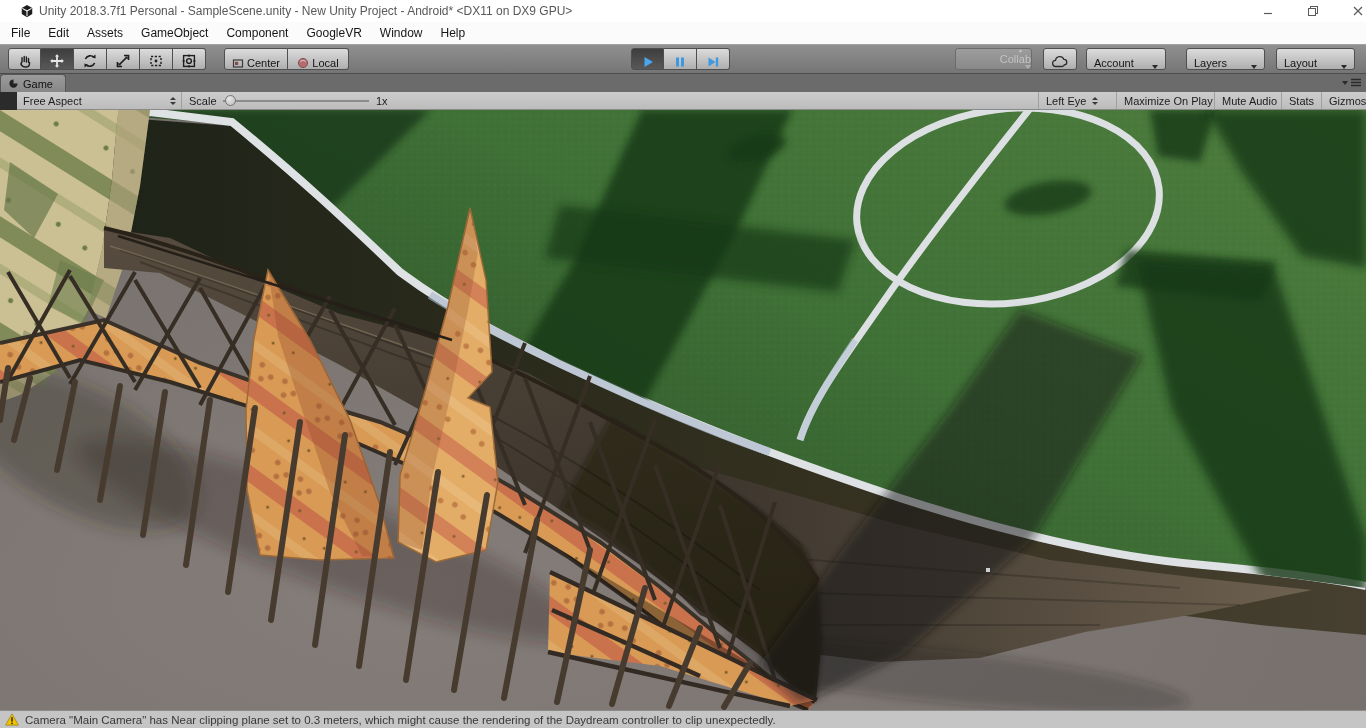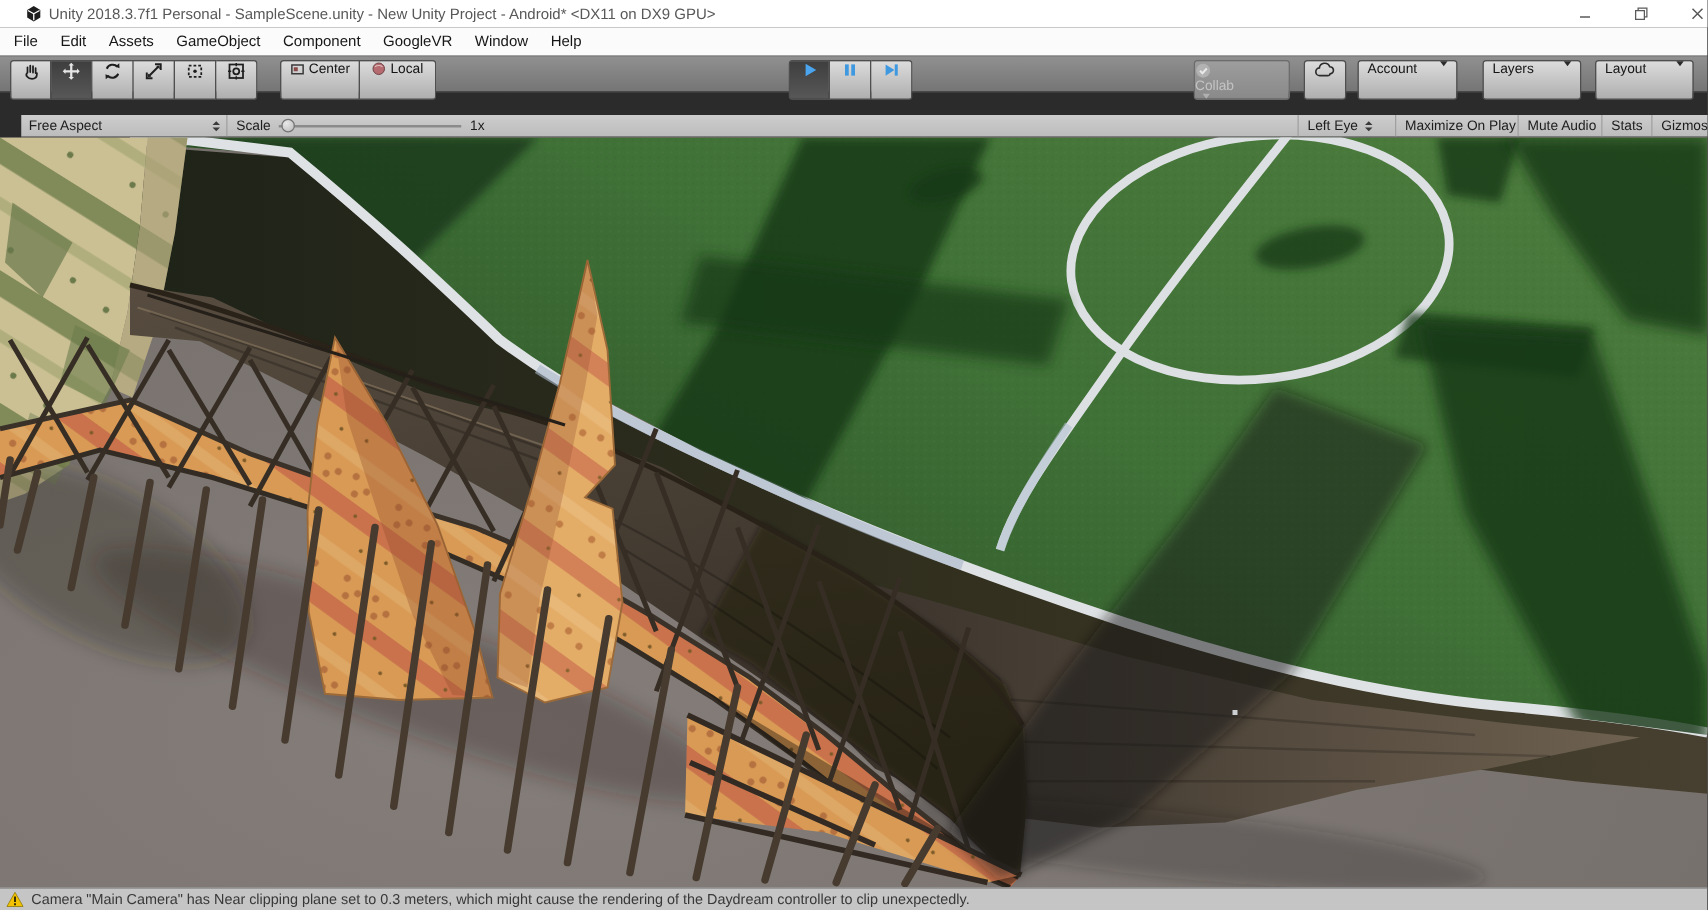--- a/index.html
+++ b/index.html
@@ -13,23 +13,23 @@
   .win-controls{position:absolute;right:0;top:0;height:22px;display:flex;}
   .win-btn{width:45px;height:22px;display:flex;align-items:center;justify-content:center;}
   
   .menubar{position:absolute;left:0;top:22px;width:100%;height:22px;background:#fbfbfb;
            display:flex;align-items:flex-end;font-size:12px;color:#161616;padding-left:2px;box-sizing:border-box;}
   .menu-item{padding:0 9px;height:100%;display:flex;align-items:center;cursor:default;}
   
   .toolbar{position:absolute;left:0;top:44px;width:100%;height:30px;
            background:linear-gradient(#909090,#757575);border-top:1px solid #a2a2a2;
            border-bottom:1px solid #4c4c4c;box-sizing:border-box;}
-  .tbtn{position:absolute;top:3px;height:32px;box-sizing:border-box;
+  .tbtn{position:absolute;top:3px;height:22px;box-sizing:border-box;
         background:linear-gradient(#dcdcdc,#aeaeae);border:1px solid #4f4f4f;
-        display:flex;align-items:flex-start;justify-content:center;font-size:11px;color:#141414;}
+        display:flex;align-items:flex-end;justify-content:center;font-size:11px;color:#141414;}
   .tbtn.active{background:linear-gradient(#3e3e3e,#585858);}
   .grp-l{border-radius:3px 0 0 3px;}
   .grp-m{border-radius:0;border-left:none;}
   .grp-r{border-radius:0 3px 3px 0;border-left:none;}
   .caret{width:0;height:0;border-left:3.5px solid transparent;border-right:3.5px solid transparent;
          border-top:4.5px solid #2b2b2b;margin-left:6px;}
   .dim{color:#c3c3c3;}
   .tbtn.dimbg{background:linear-gradient(#9d9d9d,#898989);border-color:#6c6c6c;flex-direction:column;}
   
   .tabstrip{position:absolute;left:0;top:74px;width:100%;height:18px;background:#6b6b6b;}
@@ -197,20 +197,34 @@
     <div class="tbtn" style="left:1186px;width:79px;border-radius:3px;justify-content:space-between;padding:0 7px;">
       <span>Layers</span>
       <span class="caret"></span>
     </div>
     <div class="tbtn" style="left:1276px;width:79px;border-radius:3px;justify-content:space-between;padding:0 7px;">
       <span>Layout</span>
       <span class="caret"></span>
     </div>
   </div>
 
+  <div class="tabstrip">
+    <div class="tab">
+      <svg width="11" height="11" viewBox="0 0 16 16">
+        <path d="M14,8 A6,6 0 1 1 8,2 L8,8 Z" fill="#222222"></path>
+      </svg>
+      <span>Game</span>
+    </div>
+    <div class="tab-extras">
+      <span class="caret" style="margin-left:0;border-top-color:#2a2a2a;"></span>
+      <svg width="10" height="9" viewBox="0 0 10 9">
+        <path d="M0,1.5 H10 M0,4.5 H10 M0,7.5 H10" stroke="#2a2a2a" stroke-width="1.4"></path>
+      </svg>
+    </div>
+  </div>
 
   <div class="gamebar">
     <div class="gitem gsep" style="left:0;width:165px;padding:0 5px 0 6px;justify-content:space-between;">
       <span>Free Aspect</span>
       <span class="dblcaret">
           <i class="u"></i>
           <i class="d"></i>
         </span>
     </div>
     <div class="gitem" style="left:172px;">Scale</div>

